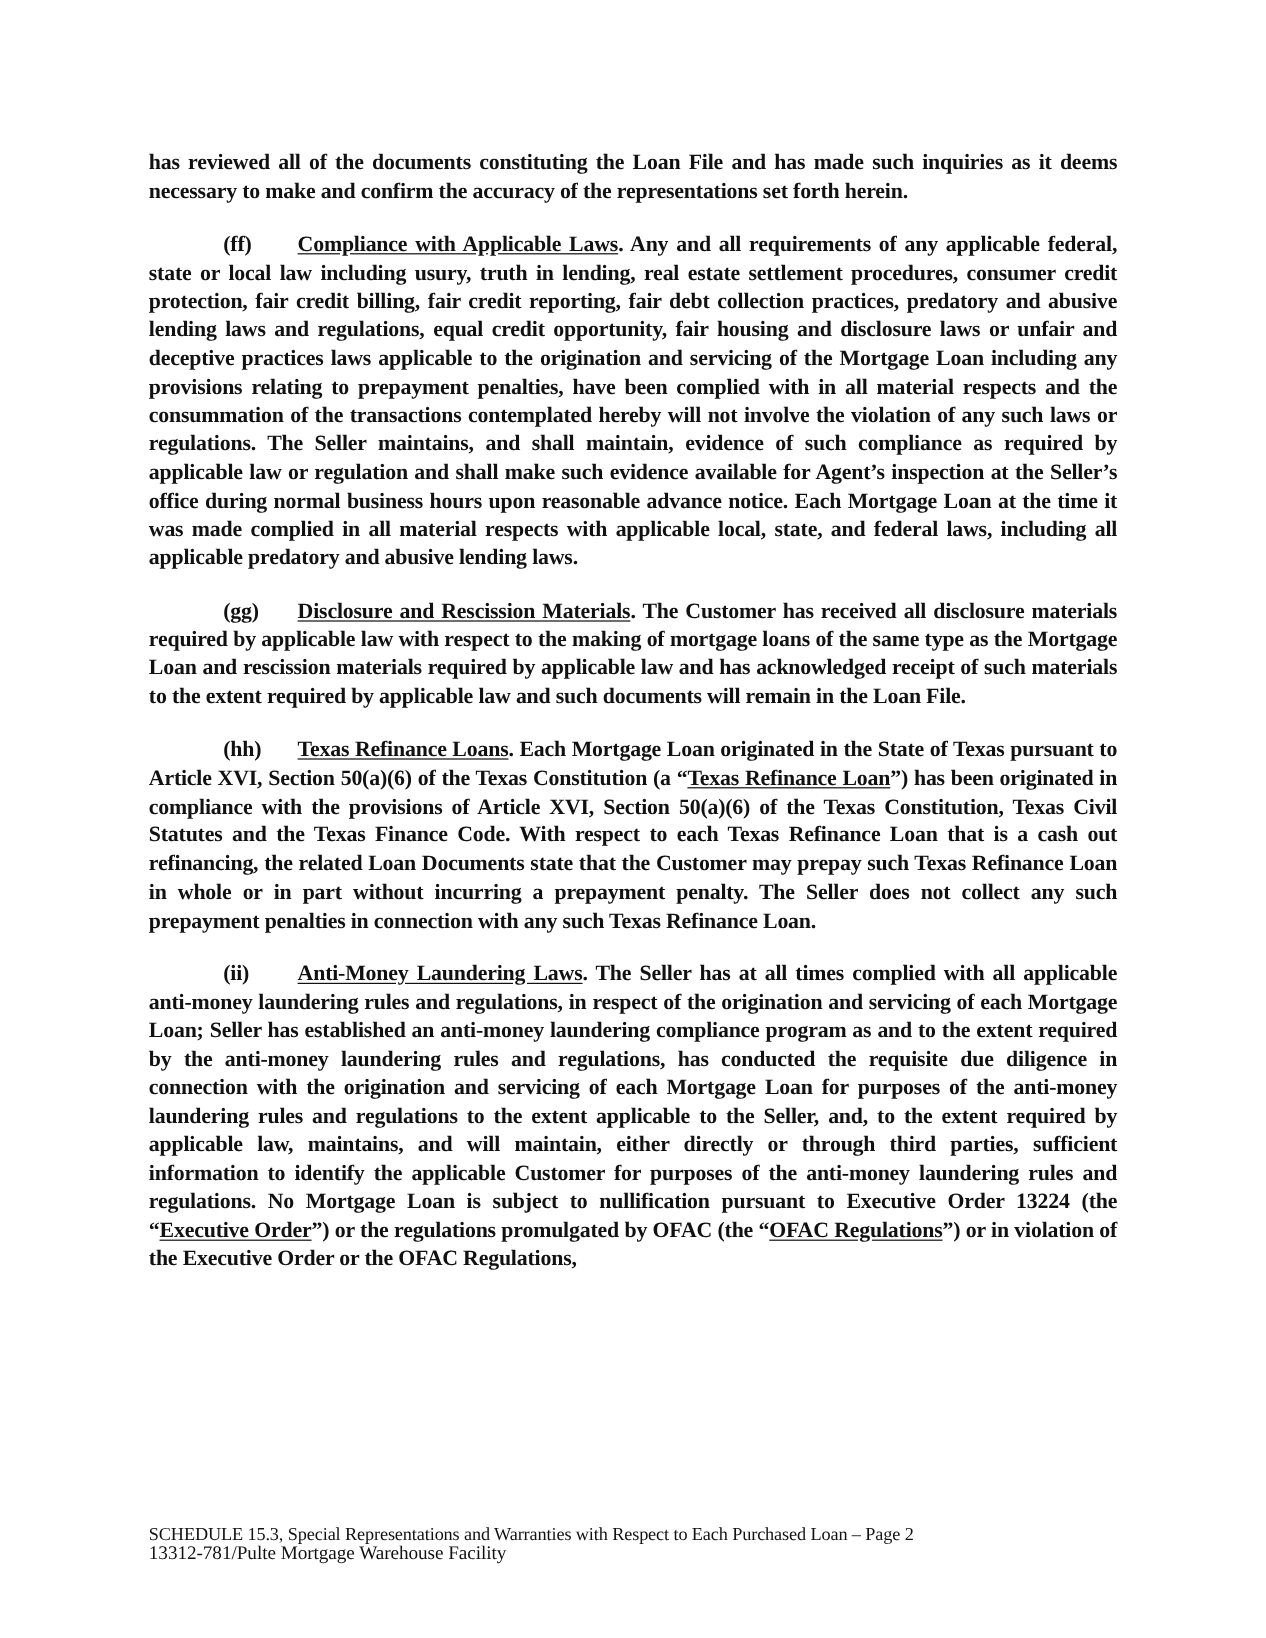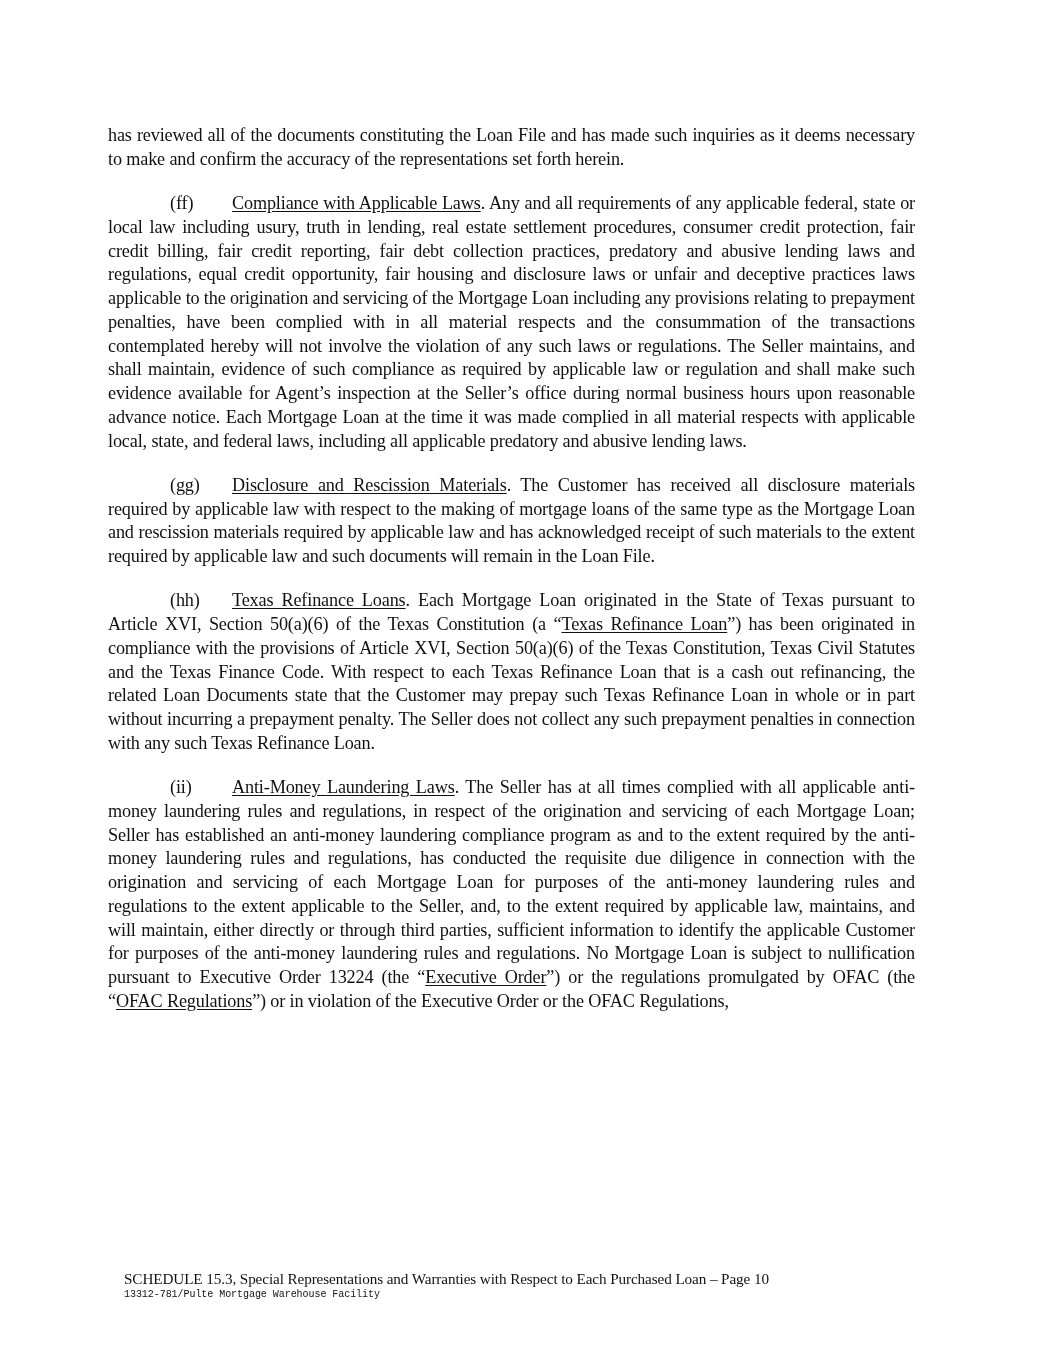--- a/index.html
+++ b/index.html
@@ -10,27 +10,28 @@
     body {
       width: 1055px;
       height: 1365px;
       position: relative;
       overflow: hidden;
       font-family: "Liberation Serif", "DejaVu Serif", serif;
       color: #111111;
     }
     .page-body {
       position: absolute;
-      left: 108px;
+      left: 124px;
       top: 124px;
       width: 807px;
       font-size: 18.2px;
       line-height: 23.75px;
       text-align: justify;
       letter-spacing: -0.15px;
+      font-weight: bold;
     }
     .para {
       margin: 0 0 20.5px 0;
     }
     .para.first {
       text-indent: 0;
     }
     .para.item {
       text-indent: 62px;
     }
@@ -52,24 +53,23 @@
       left: 124px;
       top: 1270px;
       width: 820px;
     }
     .footer-line1 {
       font-size: 15.2px;
       line-height: 18px;
       letter-spacing: -0.1px;
     }
     .footer-line2 {
-      font-size: 10px;
+      font-size: 16px;
       line-height: 14px;
       letter-spacing: -0.05px;
-      font-family: Liberation Mono, monospace;
     }
   </style>
 </head>
 <body>
 
 <div class="page-body">
 
   <p class="para first">
     <span>has reviewed all of the documents constituting the Loan File and has made such inquiries as it deems necessary to make and confirm the accuracy of the representations set forth herein.</span>
   </p>
@@ -79,15 +79,15 @@
 
   <p class="para item"><span class="label">(gg)</span><span class="heading">Disclosure and Rescission Materials</span><span>.  The Customer has received all disclosure materials required by applicable law with respect to the making of mortgage loans of the same type as the Mortgage Loan and rescission materials required by applicable law and has acknowledged receipt of such materials to the extent required by applicable law and such documents will remain in the Loan File.</span></p>
 
   <p class="para item"><span class="label">(hh)</span><span class="heading">Texas Refinance Loans</span><span>.  Each Mortgage Loan originated in the State of Texas pursuant to Article XVI, Section 50(a)(6) of the Texas Constitution (a “</span><span class="term">Texas Refinance Loan</span><span>”) has been originated in compliance with the provisions of Article XVI, Section 50(a)(6) of the Texas Constitution, Texas Civil Statutes and the Texas Finance Code.  With respect to each Texas Refinance Loan that is a cash out refinancing, the related Loan Documents state that the Customer may prepay such Texas Refinance Loan in whole or in part without incurring a prepayment penalty.  The Seller does not collect any such prepayment penalties in connection with any such Texas Refinance Loan.</span></p>
 
   <p class="para item"><span class="label">(ii)</span><span class="heading">Anti-Money Laundering Laws</span><span>.  The Seller has at all times complied with all applicable anti-money laundering rules and regulations, in respect of the origination and servicing of each Mortgage Loan; Seller has established an anti-money laundering compliance program as and to the extent required by the anti-money laundering rules and regulations, has conducted the requisite due diligence in connection with the origination and servicing of each Mortgage Loan for purposes of the anti-money laundering rules and regulations to the extent applicable to the Seller, and, to the extent required by applicable law, maintains, and will maintain, either directly or through third parties, sufficient information to identify the applicable Customer for purposes of the anti-money laundering rules and regulations.  No Mortgage Loan is subject to nullification pursuant to Executive Order 13224 (the “</span><span class="term">Executive Order</span><span>”) or the regulations promulgated by OFAC (the “</span><span class="term">OFAC Regulations</span><span>”) or in violation of the Executive Order or the OFAC Regulations,</span></p>
 
 </div>
 
 <div class="footer">
-  <div class="footer-line1">SCHEDULE 15.3, Special Representations and Warranties with Respect to Each Purchased Loan – Page 10</div>
+  <div class="footer-line1">SCHEDULE 15.3, Special Representations and Warranties with Respect to Each Purchased Loan – Page 2</div>
   <div class="footer-line2">13312-781/Pulte Mortgage Warehouse Facility</div>
 </div>
 
 </body></html>

